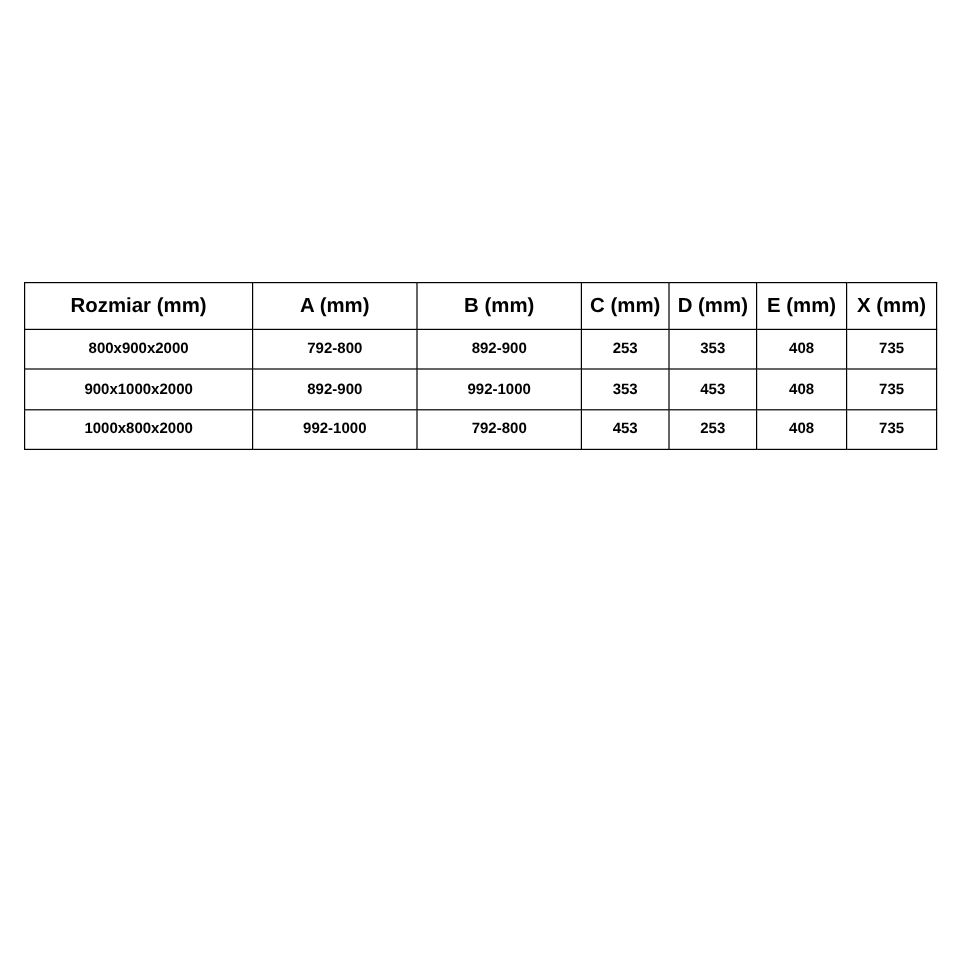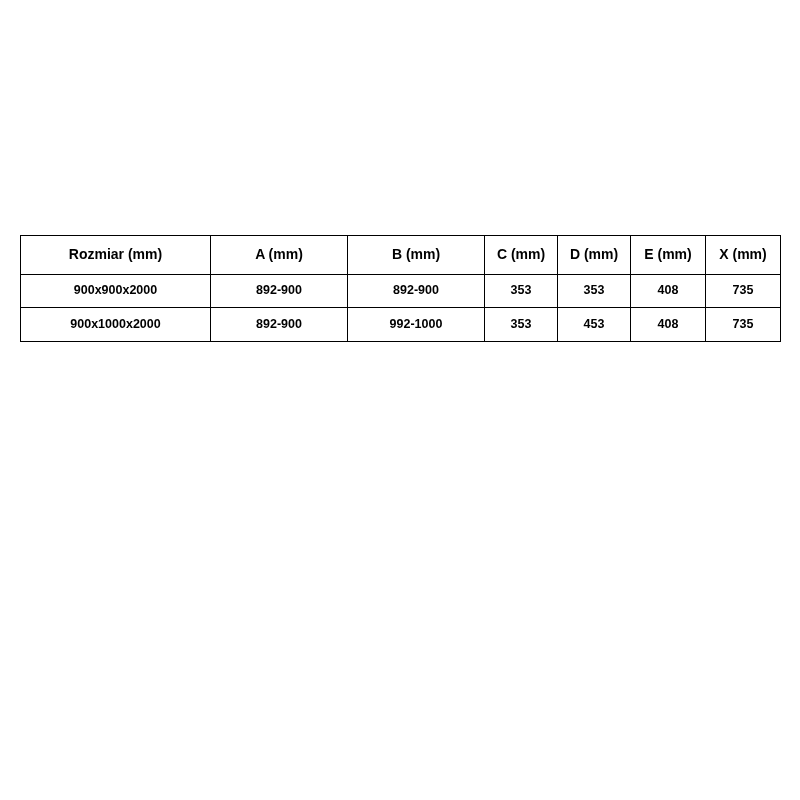--- a/index.html
+++ b/index.html
@@ -32,21 +32,21 @@
     vertical-align: middle;
     font-size: 12.5px;
     font-weight: bold;
     height: 32.4px;
     padding: 0 2px;
     line-height: 1.1;
     white-space: nowrap;
   }
   table.spec thead th {
     height: 38px;
-    font-size: 14px;
+    font-size: 17px;
   }
   
   col.c0 { width: 190px; }
   col.c1 { width: 137px; }
   col.c2 { width: 137px; }
   col.c3 { width: 73px; }
   col.c4 { width: 73px; }
   col.c5 { width: 75px; }
   col.c6 { width: 75px; }
 </style>
@@ -70,32 +70,41 @@
         <th>A (mm)</th>
         <th>B (mm)</th>
         <th>C (mm)</th>
         <th>D (mm)</th>
         <th>E (mm)</th>
         <th>X (mm)</th>
       </tr>
     </thead>
     <tbody>
       <tr>
-        <td>900x900x2000</td>
+        <td>800x900x2000</td>
+        <td>792-800</td>
         <td>892-900</td>
-        <td>892-900</td>
-        <td>353</td>
+        <td>253</td>
         <td>353</td>
         <td>408</td>
         <td>735</td>
       </tr>
       <tr>
         <td>900x1000x2000</td>
         <td>892-900</td>
         <td>992-1000</td>
         <td>353</td>
         <td>453</td>
         <td>408</td>
         <td>735</td>
       </tr>
+      <tr>
+        <td>1000x800x2000</td>
+        <td>992-1000</td>
+        <td>792-800</td>
+        <td>453</td>
+        <td>253</td>
+        <td>408</td>
+        <td>735</td>
+      </tr>
     </tbody>
   </table>
 </div>
 
 </body></html>

